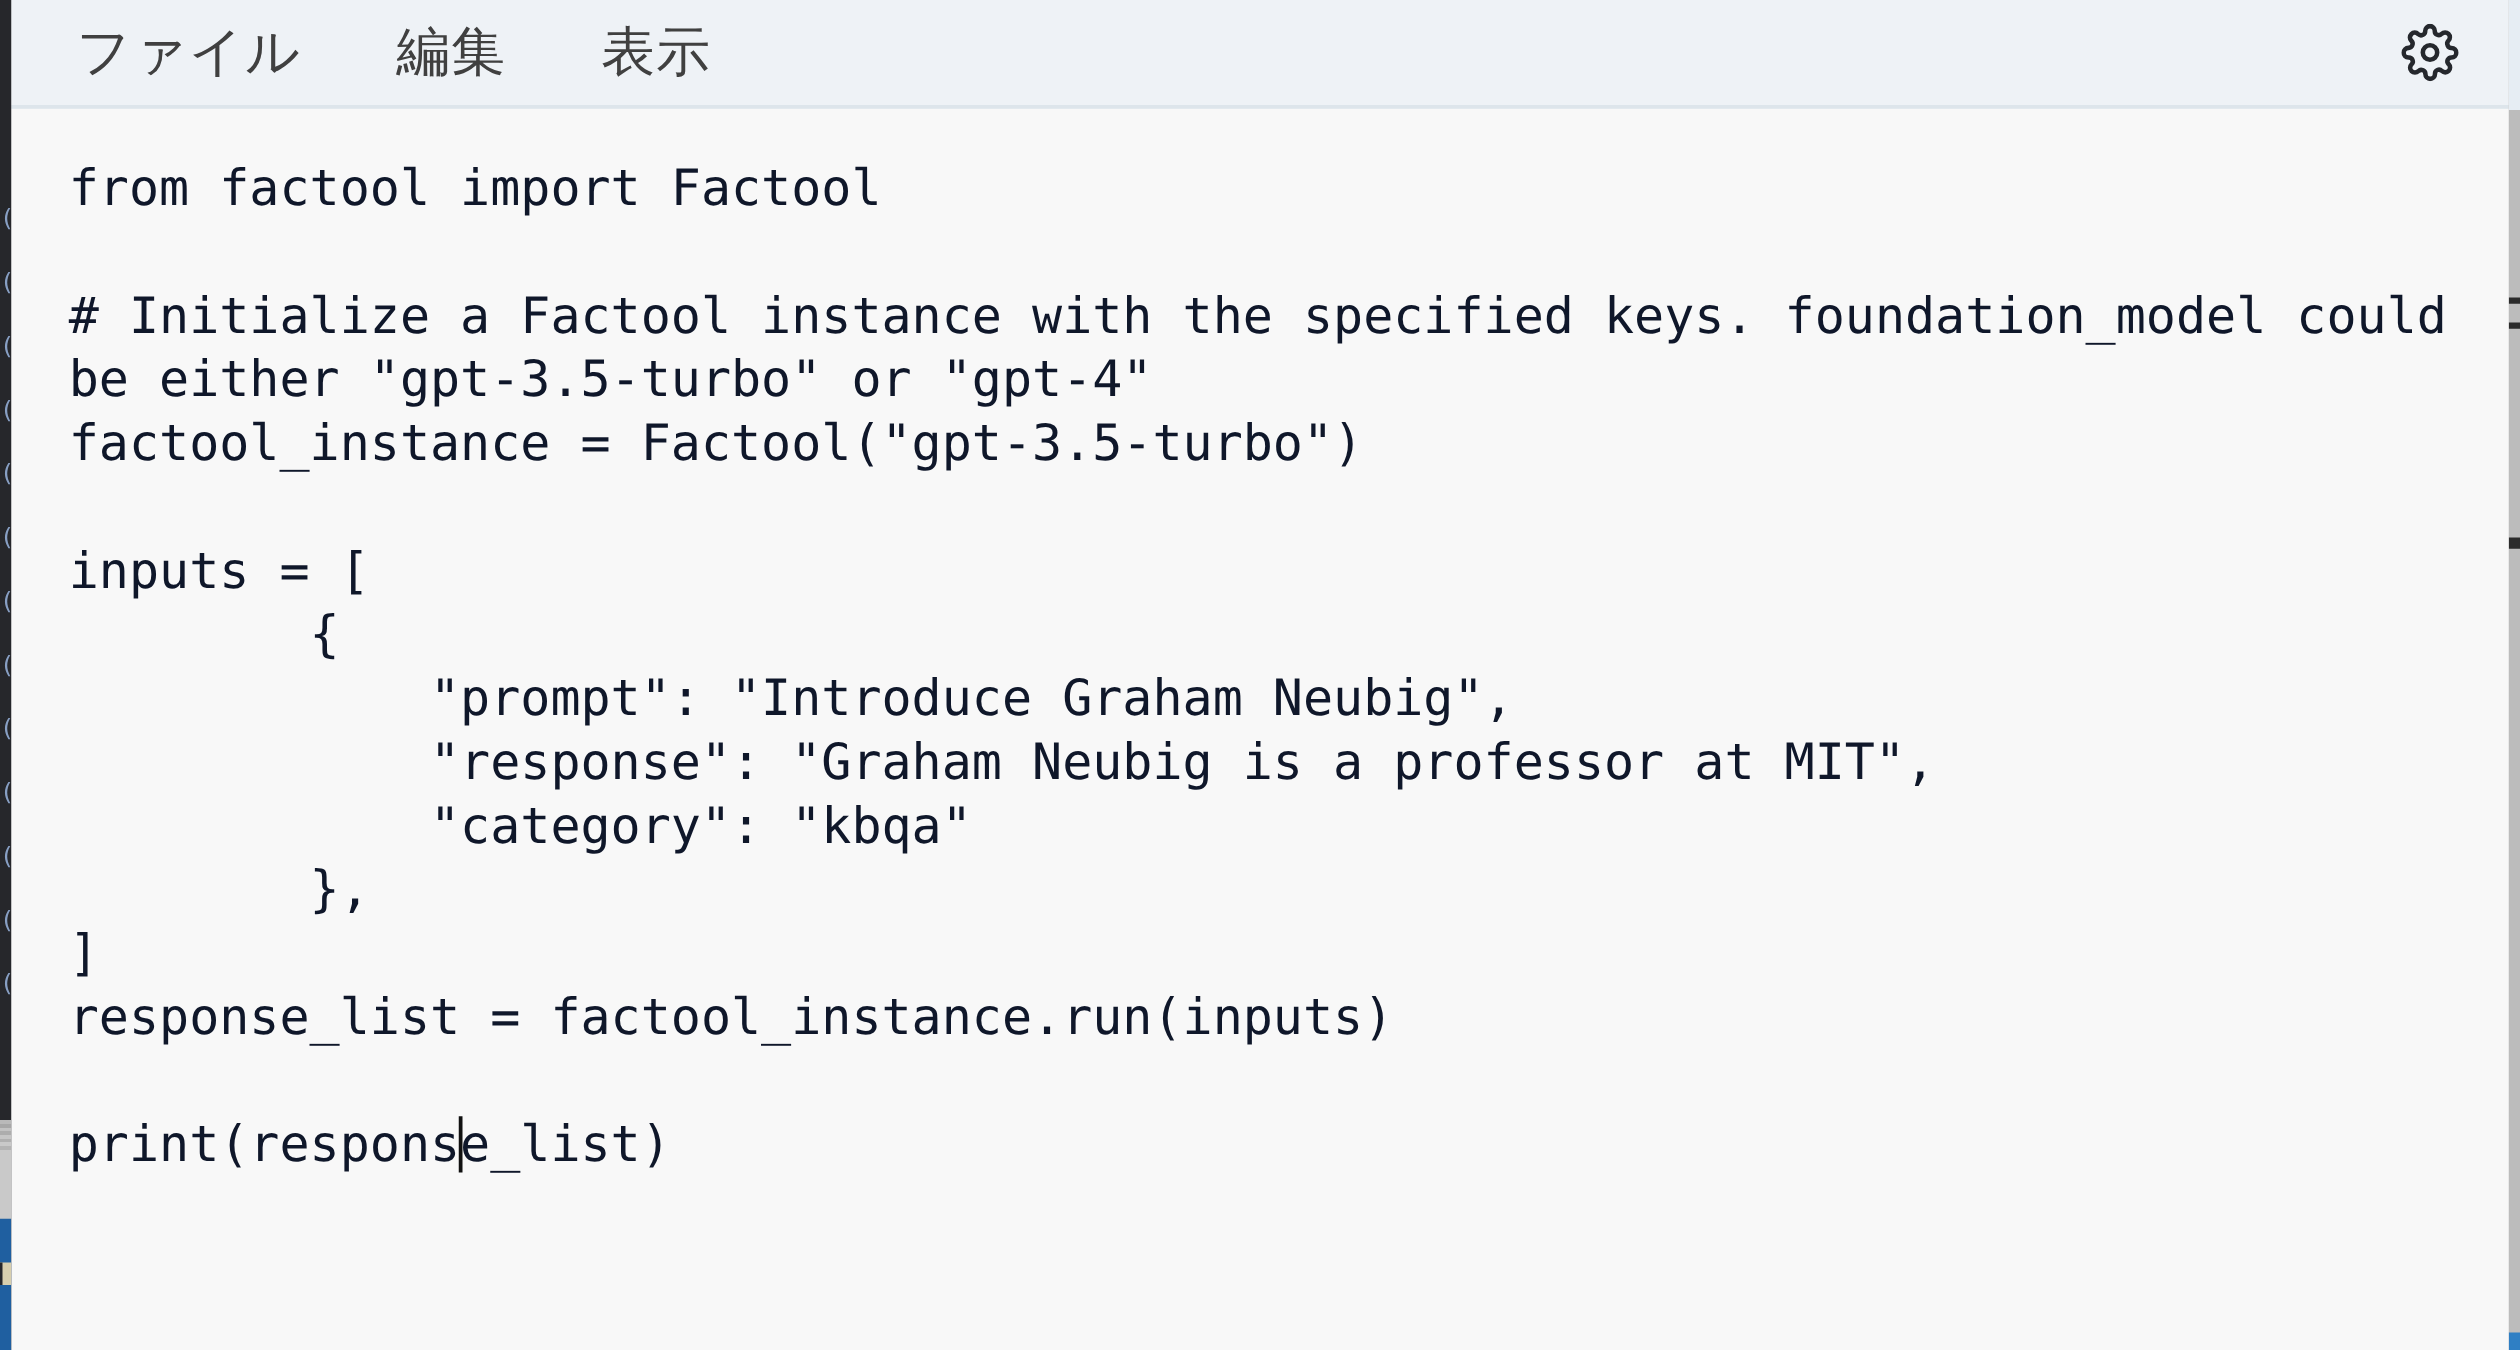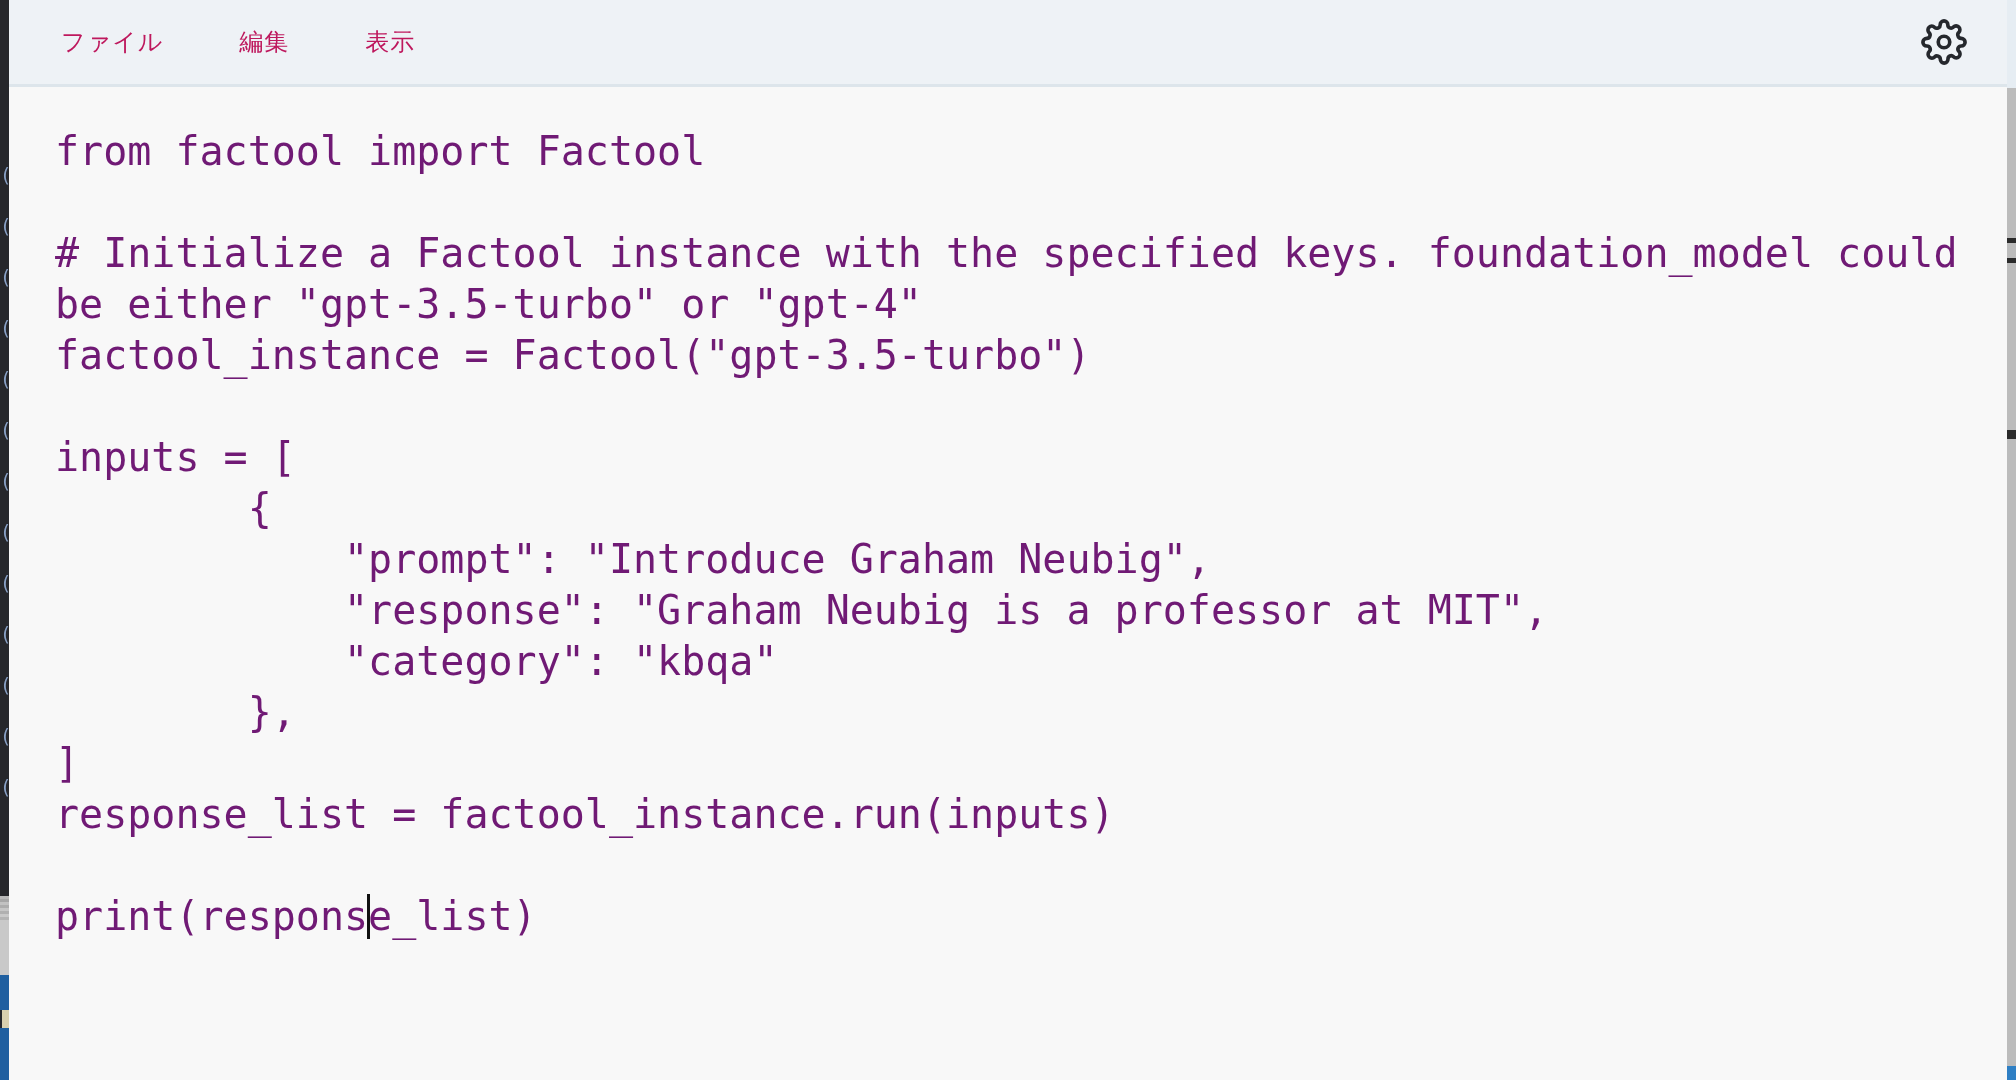--- a/index.html
+++ b/index.html
@@ -117,22 +117,22 @@
     display: flex;
     align-items: center;
     z-index: 20;
   }
   .menu-items {
     display: flex;
     align-items: center;
     padding-left: 30px;
   }
   .menu-item {
-    font-size: 24px;
-    color: #be185d;
+    font-size: 43px;
+    color: #404040;
     padding: 8px 22px;
     margin-right: 32px;
     border-radius: 5px;
     cursor: default;
     white-space: nowrap;
     letter-spacing: 1px;
     line-height: 1;
   }
   .menu-spacer { flex: 1 1 auto; }
   .gear-btn {
@@ -162,21 +162,21 @@
     position: absolute;
     left: 0;
     top: 0;
     right: 0;
     bottom: 0;
     padding: 36px 0 0 46px;
     box-sizing: border-box;
     font-family: "DejaVu Sans Mono", "Liberation Mono", monospace;
     font-size: 40px;
     line-height: 51px;
-    color: #701a75;
+    color: #0f172a;
     white-space: pre;
     tab-size: 4;
     letter-spacing: 0px;
   }
   .code-line {
     min-height: 51px;
     white-space: pre;
   }
   .code-line.empty { height: 51px; }
 

